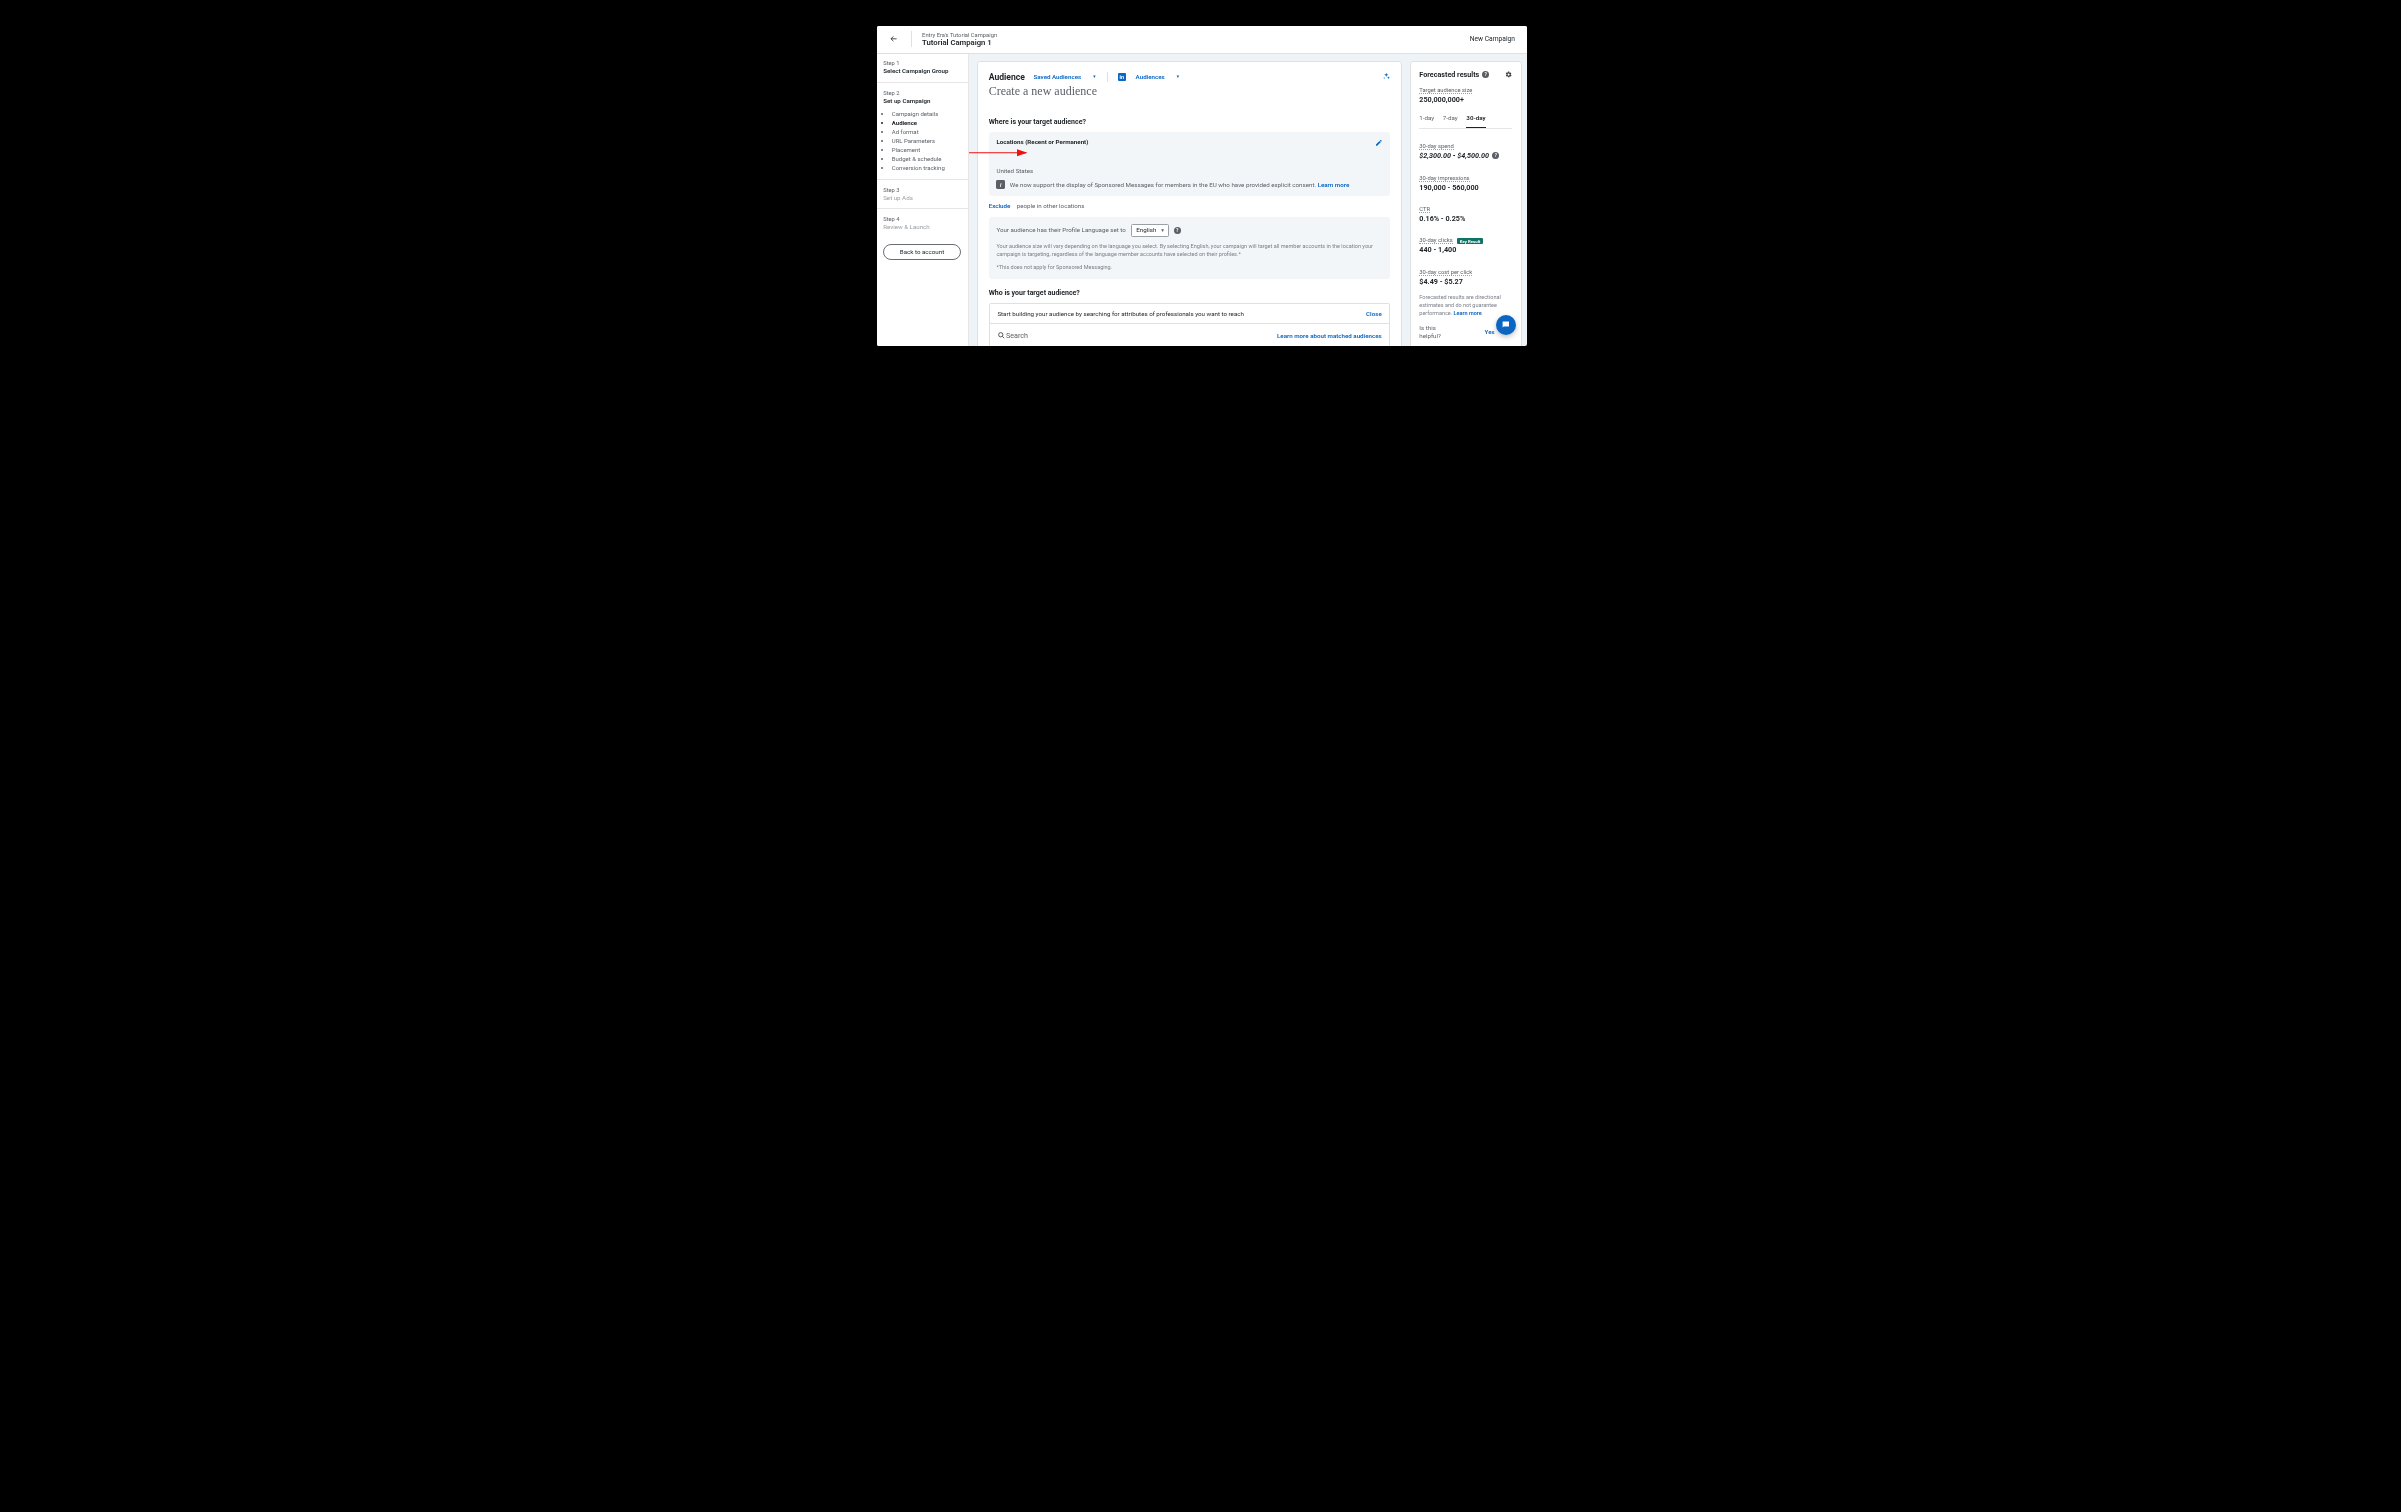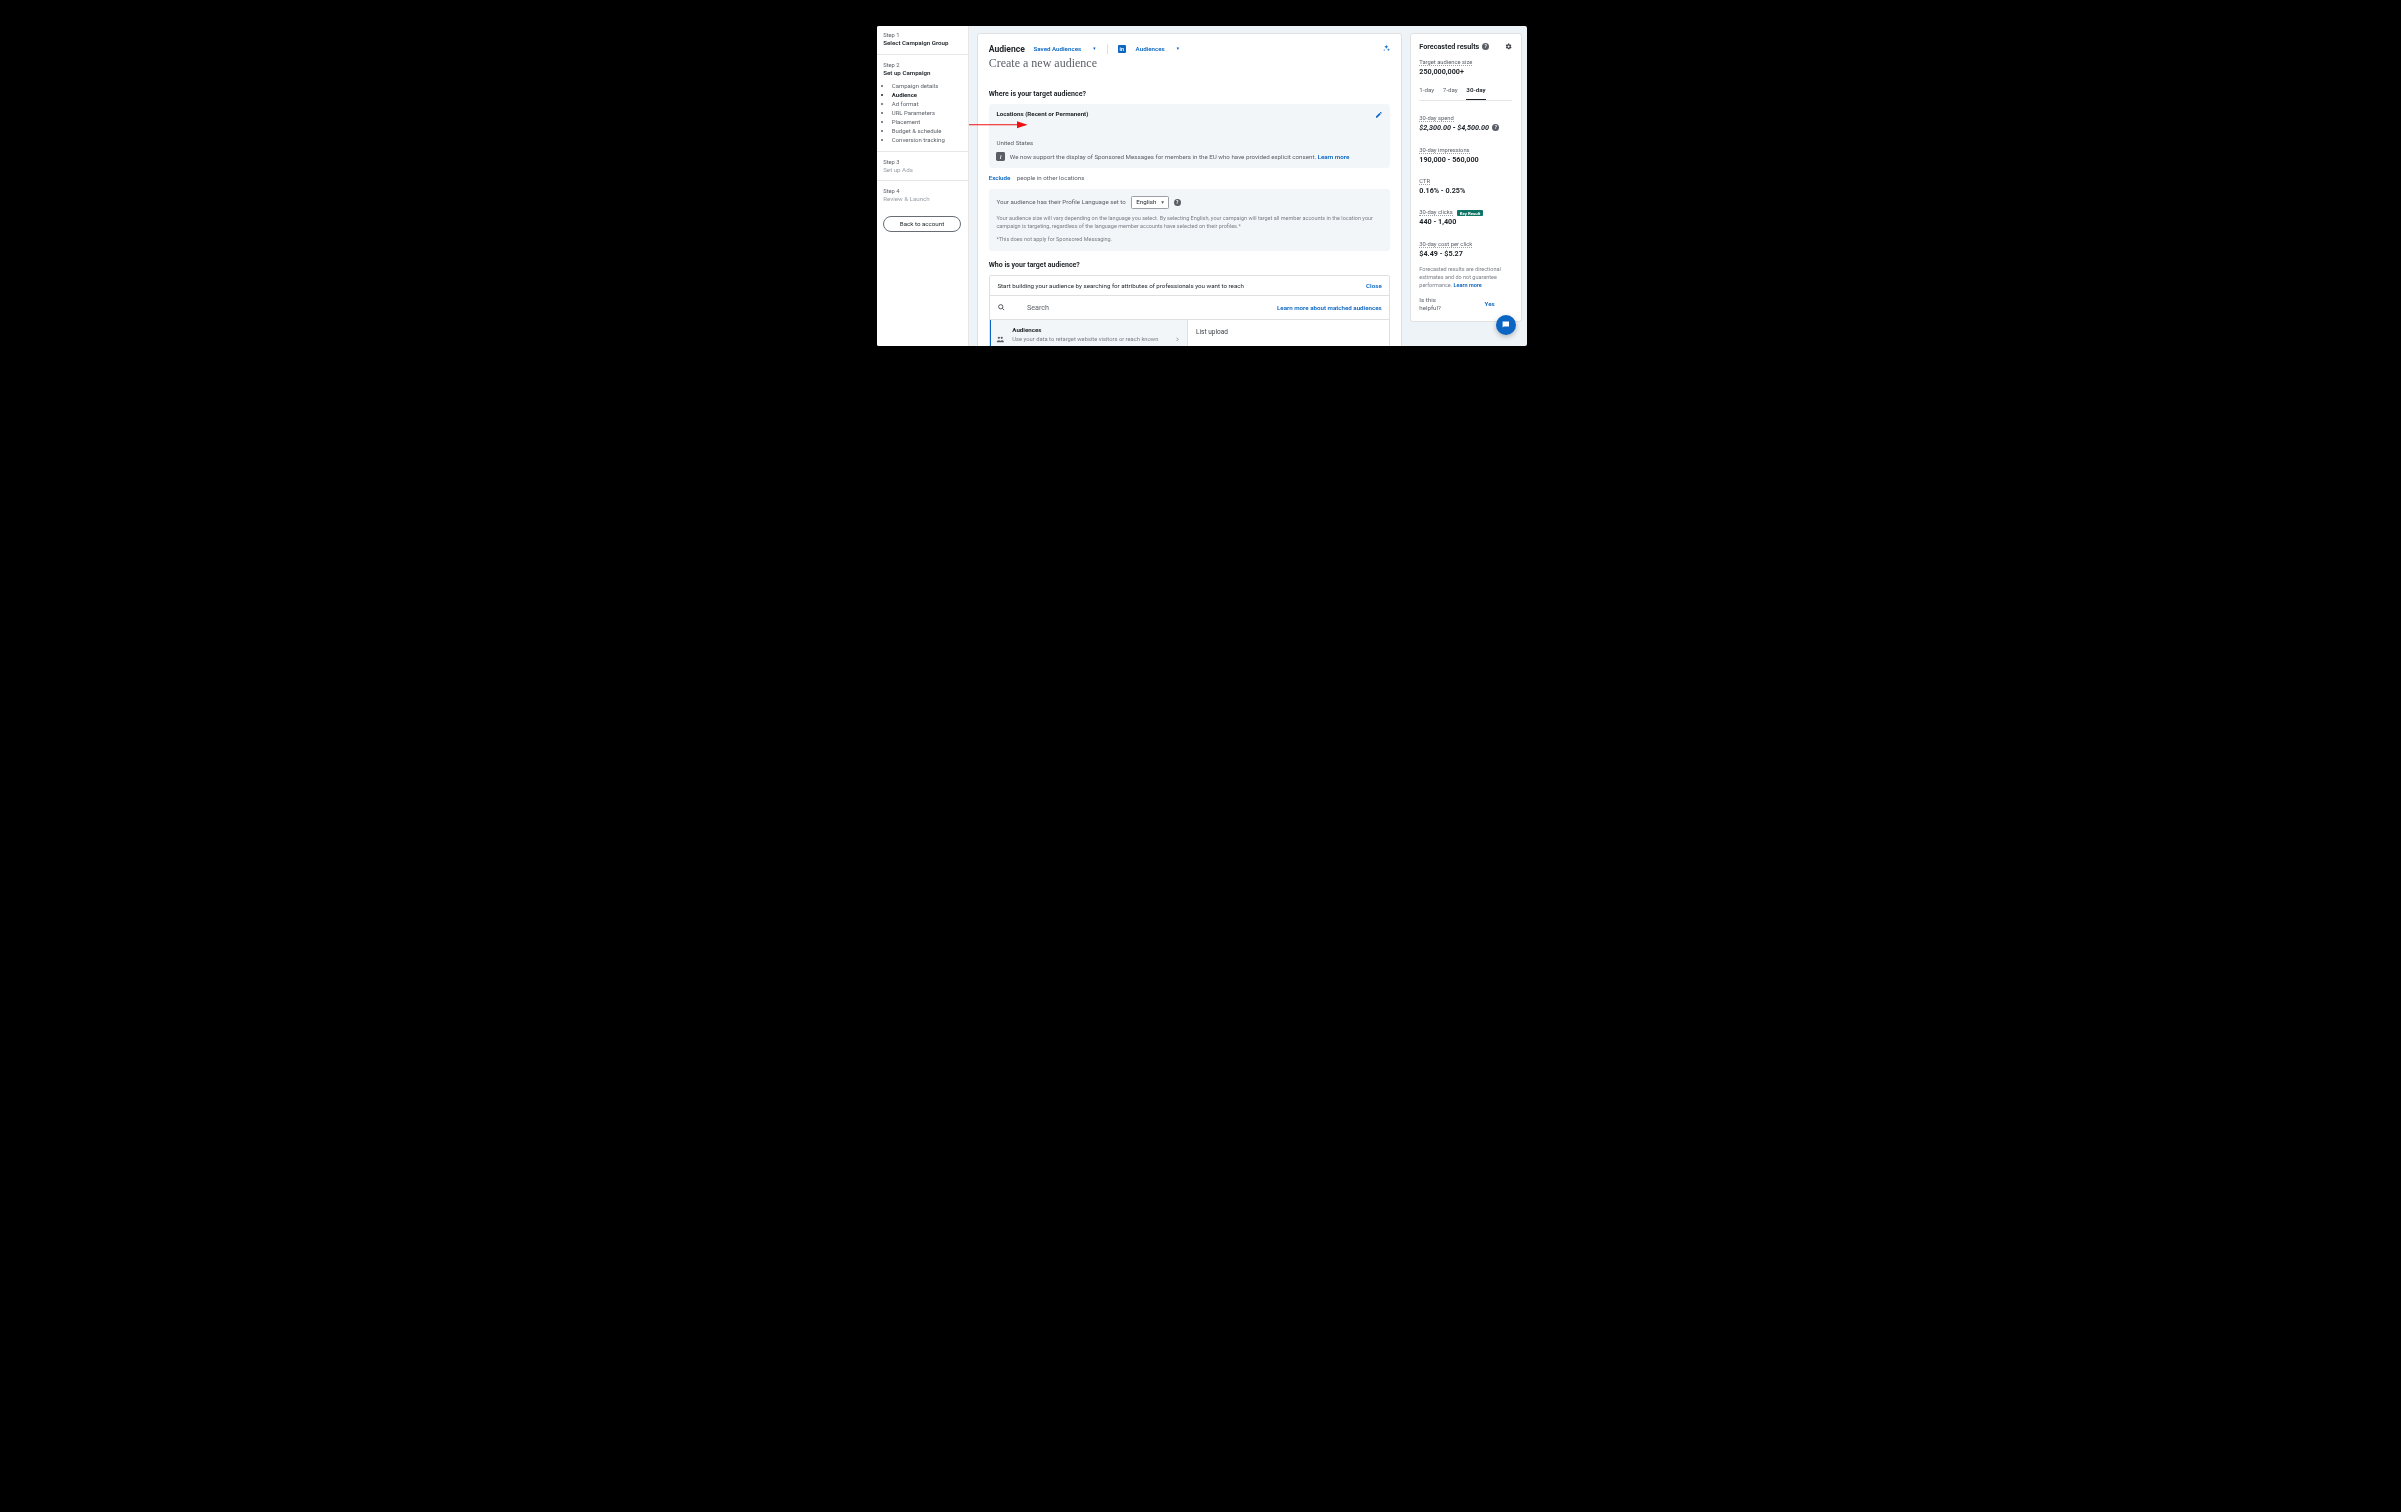--- a/index.html
+++ b/index.html
@@ -147,21 +147,21 @@
   }
   .lang-select .caret { position:absolute; right:2.9px; color:#5a5f66; font-size:4.8px; }
   .help-q { font-size:6.2px; font-weight:700; background:#5a5f66; color:#fff; width:7.2px; height:7.2px; border-radius:50%; display:inline-flex; align-items:center; justify-content:center; font-size:4.8px; }
   .lang-note { font-size:5.5px; color:#7a7f87; margin-top:4.8px; line-height:1.5; }
 
   .who-title { font-size:7px; font-weight:700; margin:9.6px 10.6px 5.8px; }
   .who-box { margin:0 10.6px 10.6px; border:0.5px solid #e0e0e0; border-radius:1.9px; }
   .who-head { display:flex; align-items:center; justify-content:space-between; padding:5.8px 7.7px; border-bottom:0.5px solid #e0e0e0; font-size:6.2px;gap:39px; }
   .who-head .close-link { color:#0a66c2; font-weight:600; cursor:pointer; }
   .search-row { display:flex; align-items:center; justify-content:space-between; padding:6.7px 7.7px; border-bottom:0.5px solid #e0e0e0; }
-  .search-left { display:flex; align-items:flex-end; gap:21px; color:#5a5f66; font-size:7.2px; }
+  .search-left { display:flex; align-items:flex-end; gap:0; color:#5a5f66; font-size:7.2px; }
   .search-icon { font-size:8.6px; color:#3d4046; }
   .search-link { color:#0a66c2; font-weight:600; font-size:6.2px; cursor:pointer; }
 
   .two-col { display:flex; }
   .col-left { width:49.7%; border-right:0.5px solid #e0e0e0; }
   .col-right { flex:1; padding:5.8px 7.7px; display:flex; flex-direction:column; gap:4.8px; }
   .sel-item {
     display:flex; align-items:center; gap:6.7px; padding:6.7px 7.7px 6.7px 6.7px;
     border-bottom:0.5px solid #e0e0e0; cursor:pointer;
   }
@@ -224,20 +224,35 @@
   }
 
   svg { display:block; }
 </style>
 </head>
 <body>
 
 <div class="viewport">
   <div class="app">
 
+    <div class="header">
+      <div class="back-arrow">
+        <svg width="9.6" height="9.6" viewBox="0 0 24 24" fill="none" stroke="#1d2226" stroke-width="2">
+            <path d="M19 12H5"></path>
+            <path d="M11 18l-6-6 6-6"></path>
+          </svg>
+      </div>
+      <div class="header-divider"></div>
+      <div class="header-titles">
+        <div class="header-subtitle">Entry Era's Tutorial Campaign</div>
+        <div class="header-title">Tutorial Campaign 1</div>
+      </div>
+      <div class="header-spacer"></div>
+      <div class="header-right">New Campaign</div>
+    </div>
 
     <div class="body">
 
       <div class="sidebar">
         <div class="step-block">
           <div class="step-label">Step 1</div>
           <div class="step-title">Select Campaign Group</div>
         </div>
         <div class="step-block">
           <div class="step-label">Step 2</div>

